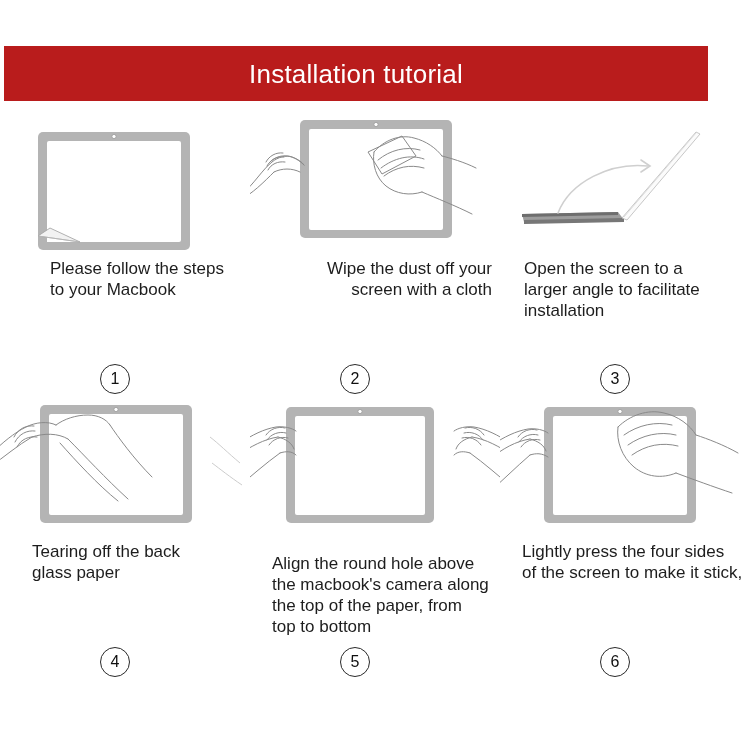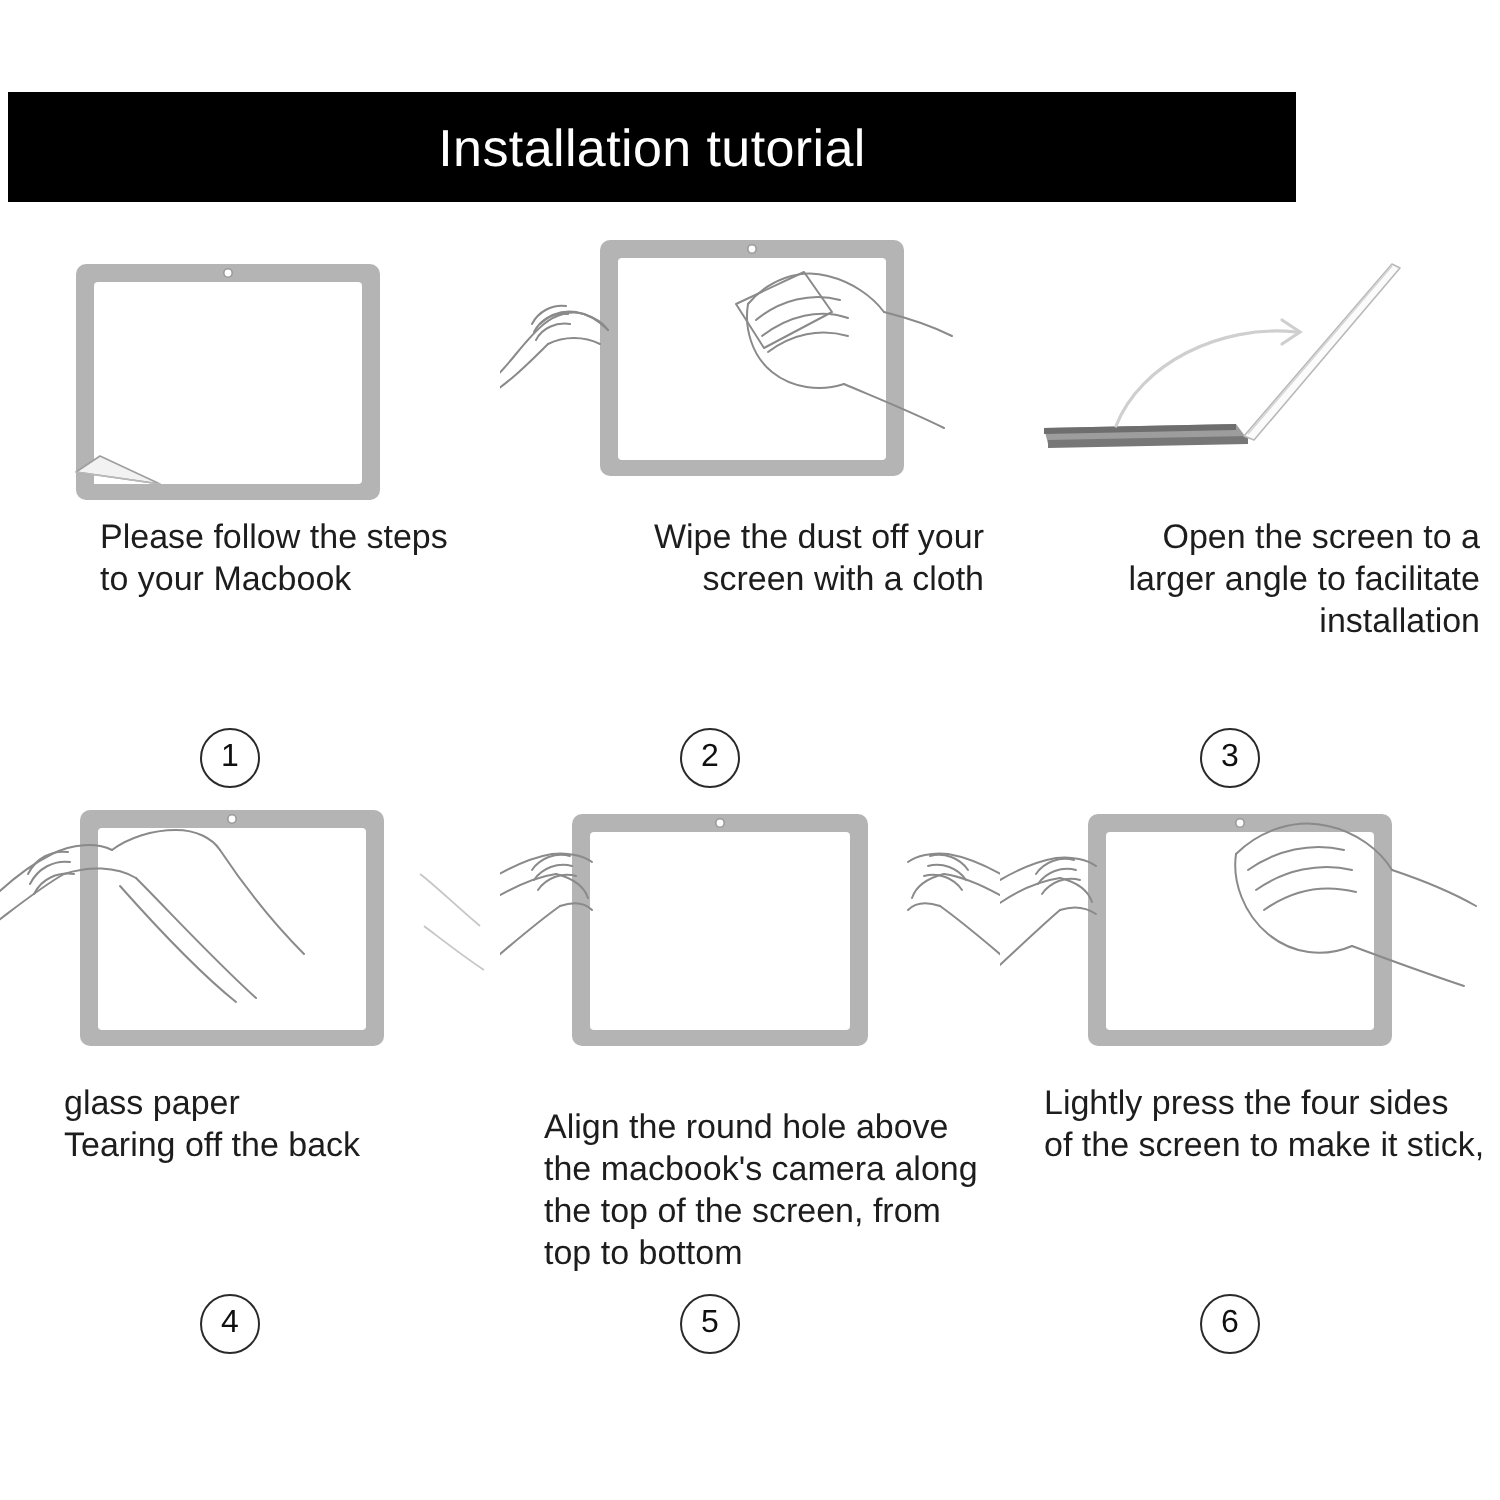--- a/index.html
+++ b/index.html
@@ -12,22 +12,22 @@
     font-family: "Liberation Sans", sans-serif;
     color: #1d1d1d;
     overflow: hidden;
     position: relative;
   }
 
   
   .header-bar {
     position: absolute;
     left: 4px; top: 46px;
-    width: 644px; height: 55px;
-    background: #000000;
+    width: 704px; height: 55px;
+    background: #b91c1c;
     display: flex;
     align-items: center;
     justify-content: center;
   }
   .header-title {
     color: #ffffff;
     font-size: 26px;
     font-weight: 400;
     letter-spacing: 0.2px;
     line-height: 1;
@@ -55,21 +55,21 @@
   .caption {
     position: absolute;
     left: 0; top: 148px;
     width: 250px;
     font-size: 17px;
     line-height: 21px;
     color: #1d1d1d;
   }
   .p1 .caption { padding-left: 50px; padding-right: 10px; }
   .p2 .caption { padding-left: 36px; padding-right: 8px; text-align: right; }
-  .p3 .caption { padding-left: 24px; padding-right: 10px; text-align: right; }
+  .p3 .caption { padding-left: 24px; padding-right: 10px; }
   .p4 .caption { padding-left: 32px; padding-right: 10px; }
   .p5 .caption { padding-left: 22px; padding-right: 4px; margin-top: 12px; }
   .p6 .caption { padding-left: 22px; padding-right: 2px; }
 
   
   .step-circle {
     position: absolute;
     width: 30px; height: 30px;
     border: 1.6px solid #2a2a2a;
     border-radius: 50%;
@@ -202,22 +202,22 @@
           <path d="M110 32 C118 44, 134 66, 152 84"></path>
           <path d="M60 50 C76 68, 98 92, 118 108"></path>
         </g>
         <g fill="none" stroke="#c6c6c6" stroke-width="0.9">
           <path d="M210 44 C218 50, 228 60, 240 70"></path>
           <path d="M212 70 C220 76, 230 84, 242 92"></path>
         </g>
       </svg>
     </div>
     <div class="caption">
+      <div>Tearing off the back</div>
       <div>glass paper</div>
-      <div>Tearing off the back</div>
     </div>
     <div class="step-circle">4</div>
   </div>
 
   <div class="panel p5">
     <div class="art">
       <svg width="250" height="140" viewBox="0 0 250 140" xmlns="http://www.w3.org/2000/svg">
         <g>
           <rect x="36" y="14" width="148" height="116" rx="5" fill="#b4b4b4"></rect>
           <rect x="45" y="23" width="130" height="99" rx="2" fill="#ffffff"></rect>
@@ -241,21 +241,21 @@
           <path d="M262 62 C250 54, 236 46, 222 44"></path>
           <path d="M222 44 C214 46, 208 50, 206 56"></path>
           <path d="M264 96 C250 84, 234 70, 220 60"></path>
           <path d="M220 60 C214 58, 208 58, 204 62"></path>
         </g>
       </svg>
     </div>
     <div class="caption">
       <div>Align the round hole above</div>
       <div>the macbook's camera along</div>
-      <div>the top of the screen, from</div>
+      <div>the top of the paper, from</div>
       <div>top to bottom</div>
     </div>
     <div class="step-circle">5</div>
   </div>
 
   <div class="panel p6">
     <div class="art">
       <svg width="250" height="140" viewBox="0 0 250 140" xmlns="http://www.w3.org/2000/svg">
         <g>
           <rect x="44" y="14" width="152" height="116" rx="5" fill="#b4b4b4"></rect>

